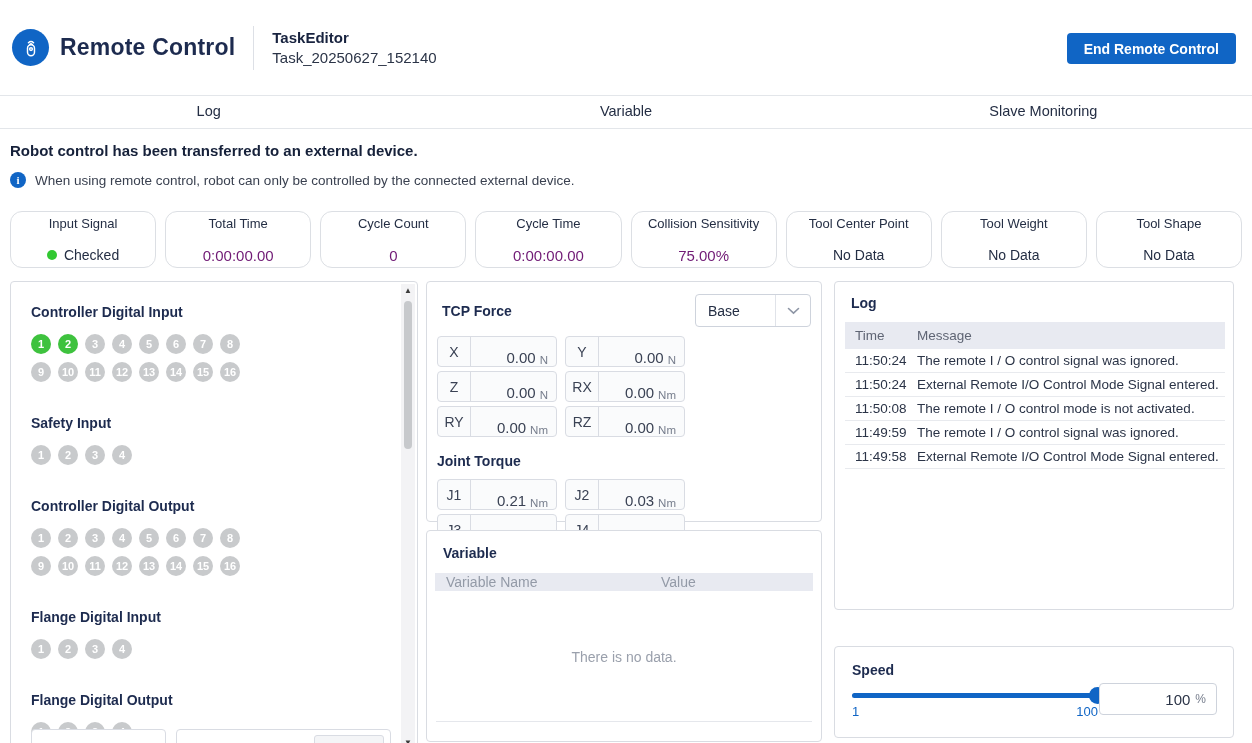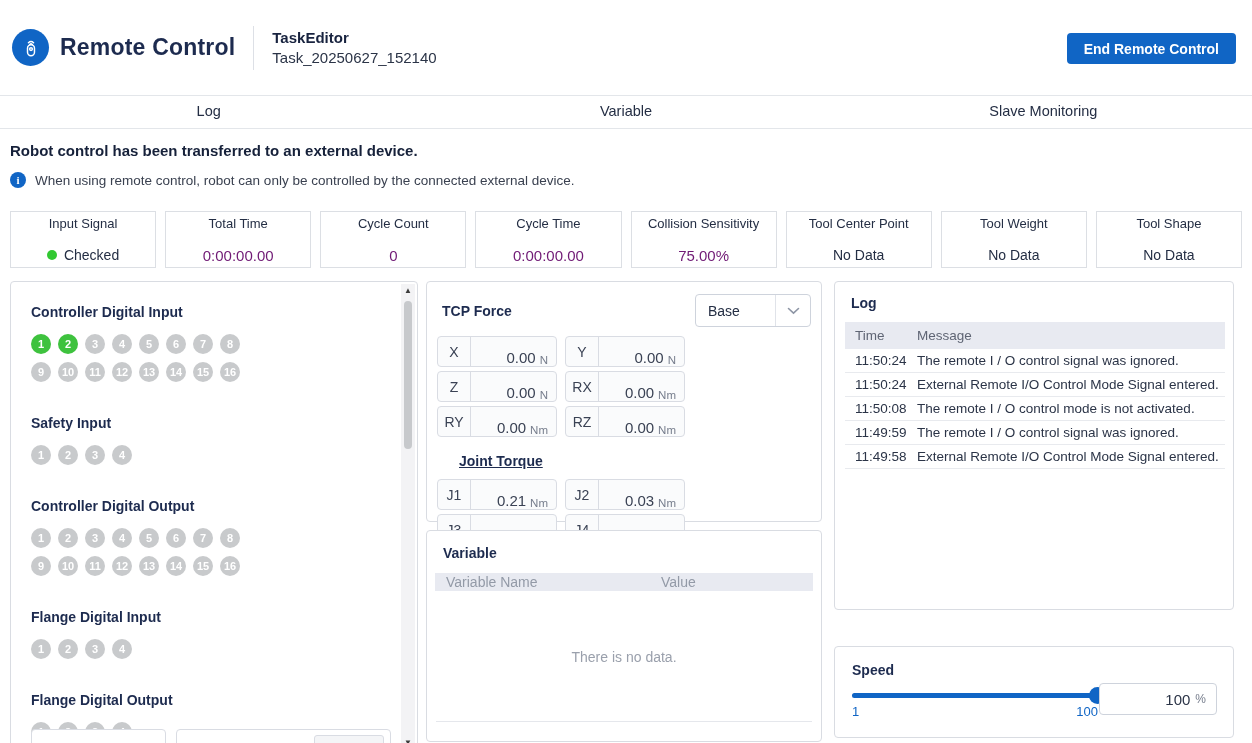--- a/index.html
+++ b/index.html
@@ -33,21 +33,21 @@
   .notice-title { font-size:15px; font-weight:bold; color:#16213a; }
   .notice-row { display:flex; align-items:center; gap:9px; margin-top:13px; }
   .info-ic { width:16px; height:16px; border-radius:50%; background:#1065c5; color:#fff;
     font-size:11px; font-weight:bold; display:flex; align-items:center; justify-content:center;
     font-family:"Liberation Serif", serif; flex:0 0 auto; }
   .notice-sub { font-size:13.5px; color:#3a4150; }
 
   
   .cards { position:absolute; left:10px; top:211px; width:1232px; height:57px;
     display:flex; gap:9px; }
-  .card { flex:1 1 0; border:1px solid #dcdfe4; border-radius:0; background:#fff;
+  .card { flex:1 1 0; border:1px solid #dcdfe4; border-radius:12px; background:#fff;
     display:flex; flex-direction:column; align-items:center; justify-content:center; gap:16px; }
   .card .lbl { font-size:13px; color:#242e44; }
   .card .val { font-size:14px; color:#242e44; display:flex; align-items:center; gap:7px; }
   .card .val.bold { font-size:15px; font-weight:normal; color:#701a75; }
   .dot { width:10px; height:10px; border-radius:50%; background:#32c832; }
 
   
   .panel { position:absolute; border:1px solid #d9dce2; border-radius:4px; background:#fff; }
   .p-title { font-size:14px; font-weight:bold; color:#1d2b4f; }
 
@@ -82,21 +82,21 @@
   .dropdown .ddiv { width:1px; height:100%; background:#e0e3e9; }
   .dropdown .dchev { width:34px; display:flex; align-items:center; justify-content:center; }
   .vgrid { display:flex; flex-wrap:wrap; gap:4px 8px; margin-top:9px; }
   .vbox { width:120px; height:31px; border:1px solid #d9dce3; border-radius:4px;
     background:#fafbfc; display:flex; align-items:stretch; overflow:hidden; }
   .vbox .vlab { width:33px; display:flex; align-items:center; justify-content:center;
     font-size:14px; color:#3a4254; border-right:1px solid #d9dce3; flex:0 0 auto; }
   .vbox .vval { flex:1; display:flex; align-items:flex-end; justify-content:flex-end;
     padding-right:8px; font-size:15px; color:#3a4254; gap:4px; }
   .vbox .vunit { font-size:11.5px; color:#767d8c; }
-  .jt-title { margin:16px 0 10px 22px;text-decoration:underline; }
+  .jt-title { margin:16px 0 10px 0; }
 
   
   .var-panel { left:426px; top:530px; width:396px; height:212px; padding:14px 8px 0 8px; }
   .var-panel .p-title { margin-left:8px; }
   .thead { display:flex; background:#e8eaf1; height:18px; align-items:center;
     margin-top:12px; font-size:14px; color:#939aa7; }
   .thead .c1 { padding-left:11px; width:226px; }
   .empty { text-align:center; margin-top:58px; font-size:14px; color:#9aa0ac; }
   .var-hr { position:absolute; left:9px; right:9px; bottom:19px; border-top:1px solid #e5e7ec; }
 

